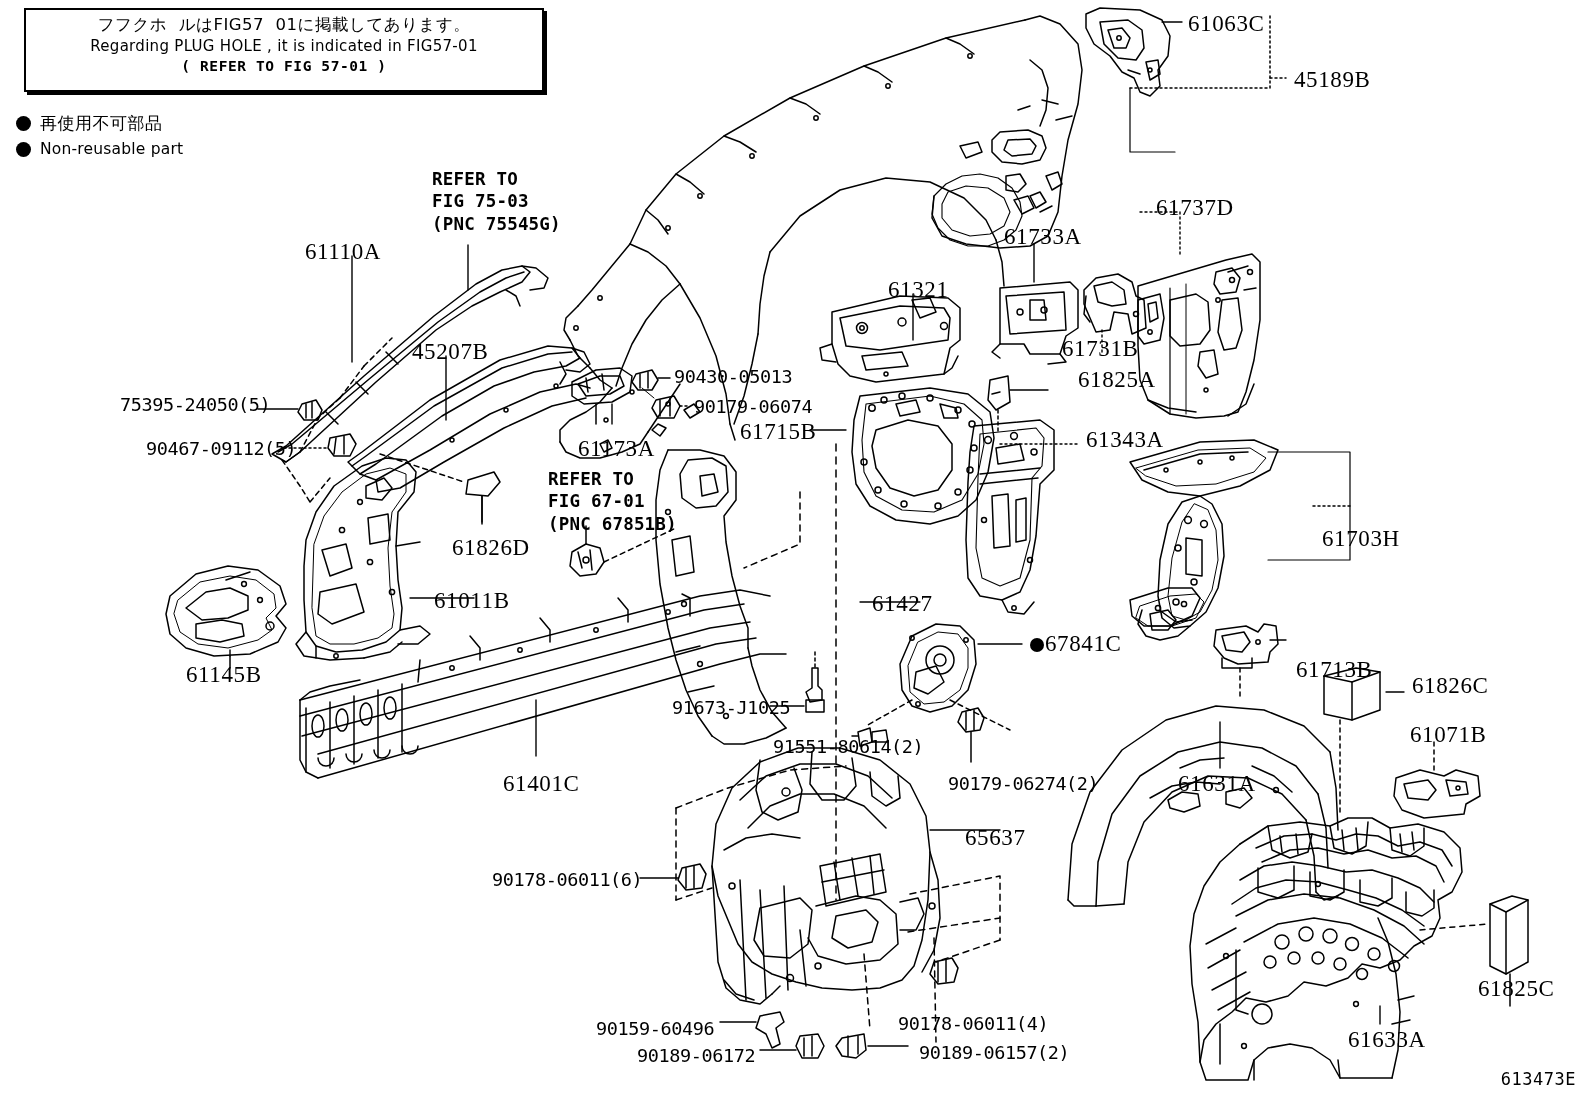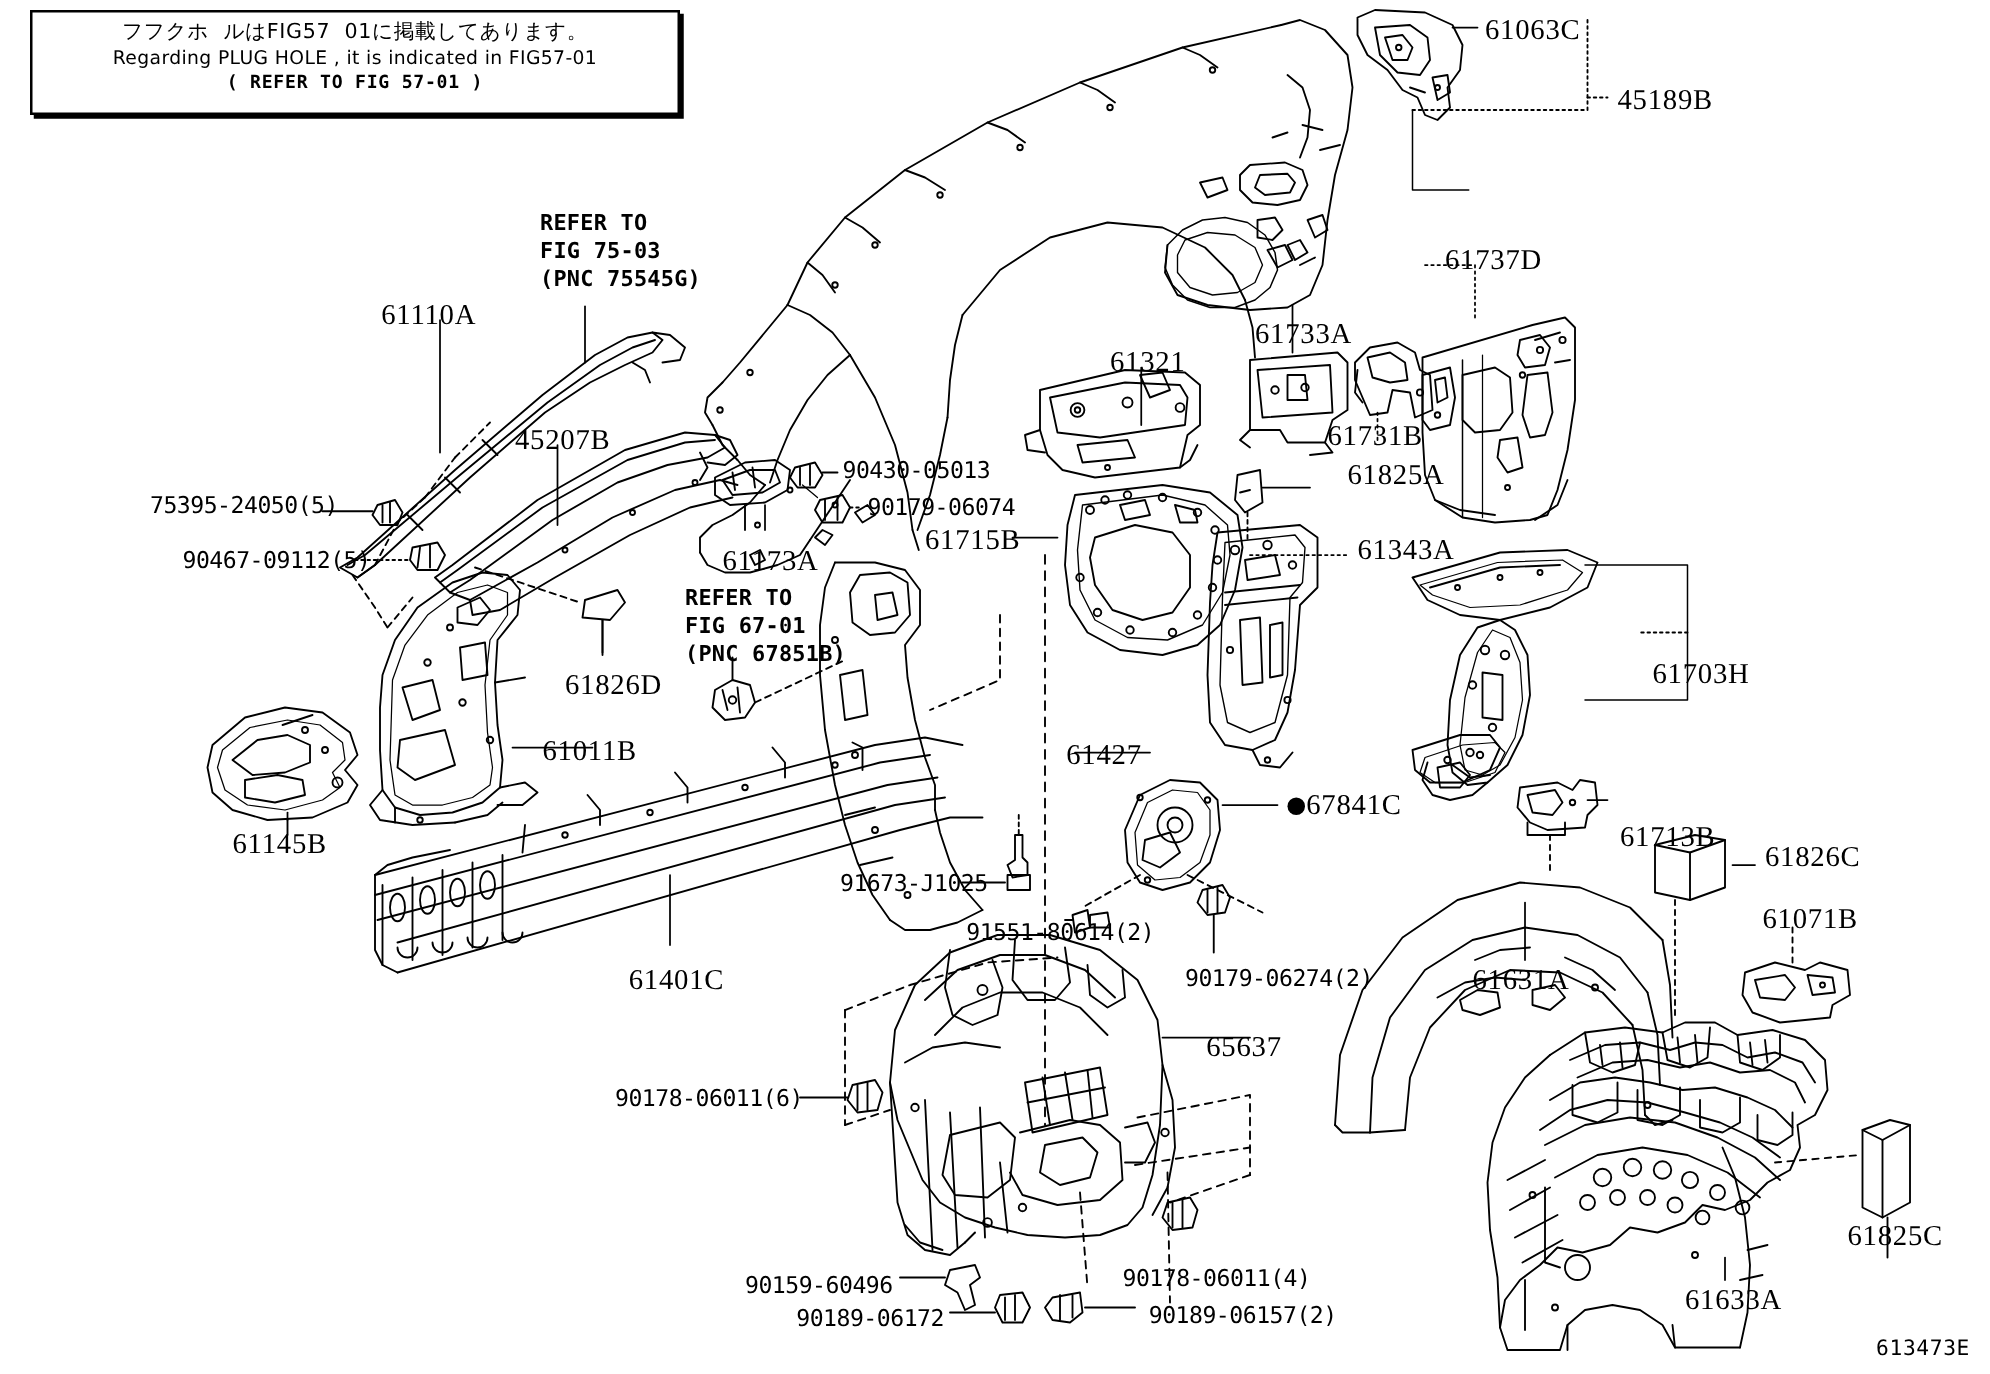--- a/index.html
+++ b/index.html
@@ -749,46 +749,56 @@
       </g>
     </g>
   </svg>
 
   <div class="notebox">
     <div class="note-jp">フフクホ  ルはFIG57  01に掲載してあります。</div>
     <div class="note-en">Regarding PLUG HOLE , it is indicated in FIG57-01</div>
     <div class="note-ref">( REFER TO FIG 57-01 )</div>
   </div>
 
+  <div class="legend">
+    <div class="legend-row">
+      <span class="dot"></span>
+      <span class="legend-jp">再使用不可部品</span>
+    </div>
+    <div class="legend-row">
+      <span class="dot"></span>
+      <span class="legend-en">Non-reusable part</span>
+    </div>
+  </div>
 
   <div class="lbl ref" id="ref0" style="left: 432px; top: 168px;">REFER TO
 FIG 75-03
 (PNC 75545G)</div>
   <div class="lbl ref" id="ref1" style="left: 548px; top: 468px;">REFER TO
 FIG 67-01
 (PNC 67851B)</div>
 
   <div id="callouts">
       <div class="lbl big" style="left: 1188px; top: 12px;"><span>61063C</span></div>
       <div class="lbl big" style="left: 1294px; top: 68px;"><span>45189B</span></div>
       <div class="lbl big" style="left: 1156px; top: 196px;"><span>61737D</span></div>
-      <div class="lbl big" style="left: 1004px; top: 225px; margin-top: 30px;"><span>61733A</span></div>
+      <div class="lbl big" style="left: 1004px; top: 225px;"><span>61733A</span></div>
       <div class="lbl big" style="left: 1062px; top: 337px;"><span>61731B</span></div>
       <div class="lbl big" style="left: 888px; top: 278px;"><span>61321</span></div>
       <div class="lbl big" style="left: 1078px; top: 368px;"><span>61825A</span></div>
       <div class="lbl big" style="left: 1086px; top: 428px;"><span>61343A</span></div>
       <div class="lbl big" style="left: 1322px; top: 527px;"><span>61703H</span></div>
       <div class="lbl big" style="left: 1296px; top: 658px;"><span>61713B</span></div>
       <div class="lbl big" style="left: 1412px; top: 674px;"><span>61826C</span></div>
       <div class="lbl big" style="left: 1410px; top: 723px;"><span>61071B</span></div>
       <div class="lbl big" style="left: 1178px; top: 772px; text-align: right;"><span>61631A</span></div>
       <div class="lbl big" style="left: 1478px; top: 977px;"><span>61825C</span></div>
       <div class="lbl big" style="left: 1348px; top: 1028px;"><span>61633A</span></div>
       <div class="lbl big" style="left: 740px; top: 420px;"><span>61715B</span></div>
-      <div class="lbl big" style="left: 853px; top: 592px; text-align: center;"><span>61427</span></div>
+      <div class="lbl big" style="left: 872px; top: 592px; text-align: center;"><span>61427</span></div>
       <div class="lbl big" style="left: 1030px; top: 632px;"><span class="bullet"></span><span>67841C</span></div>
       <div class="lbl big" style="left: 305px; top: 240px;"><span>61110A</span></div>
       <div class="lbl big" style="left: 412px; top: 340px;"><span>45207B</span></div>
       <div class="lbl big" style="left: 578px; top: 437px;"><span>61173A</span></div>
       <div class="lbl big" style="left: 452px; top: 536px;"><span>61826D</span></div>
       <div class="lbl big" style="left: 434px; top: 589px;"><span>61011B</span></div>
       <div class="lbl big" style="left: 186px; top: 663px;"><span>61145B</span></div>
       <div class="lbl big" style="left: 503px; top: 772px;"><span>61401C</span></div>
       <div class="lbl big" style="left: 965px; top: 826px;"><span>65637</span></div>
       <div class="lbl mono" style="left: 120px; top: 396px;"><span>75395-24050(5)</span></div>

